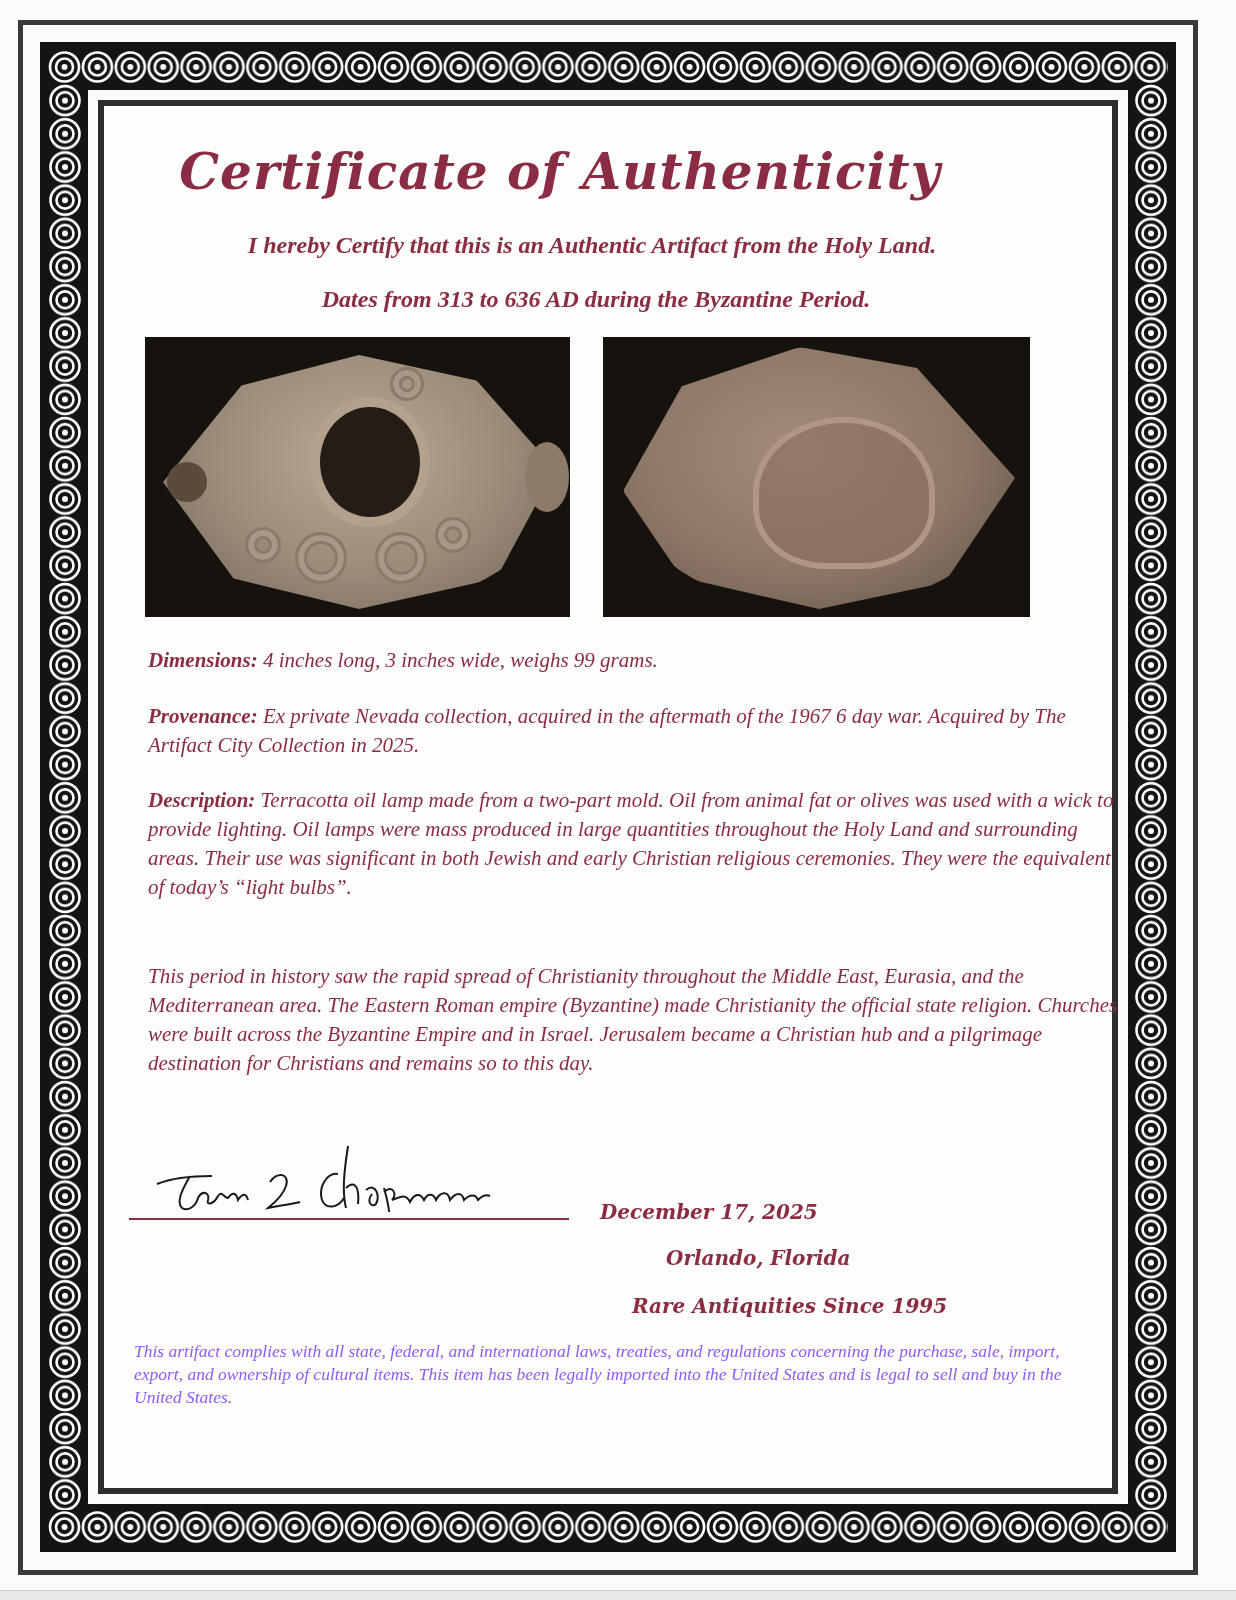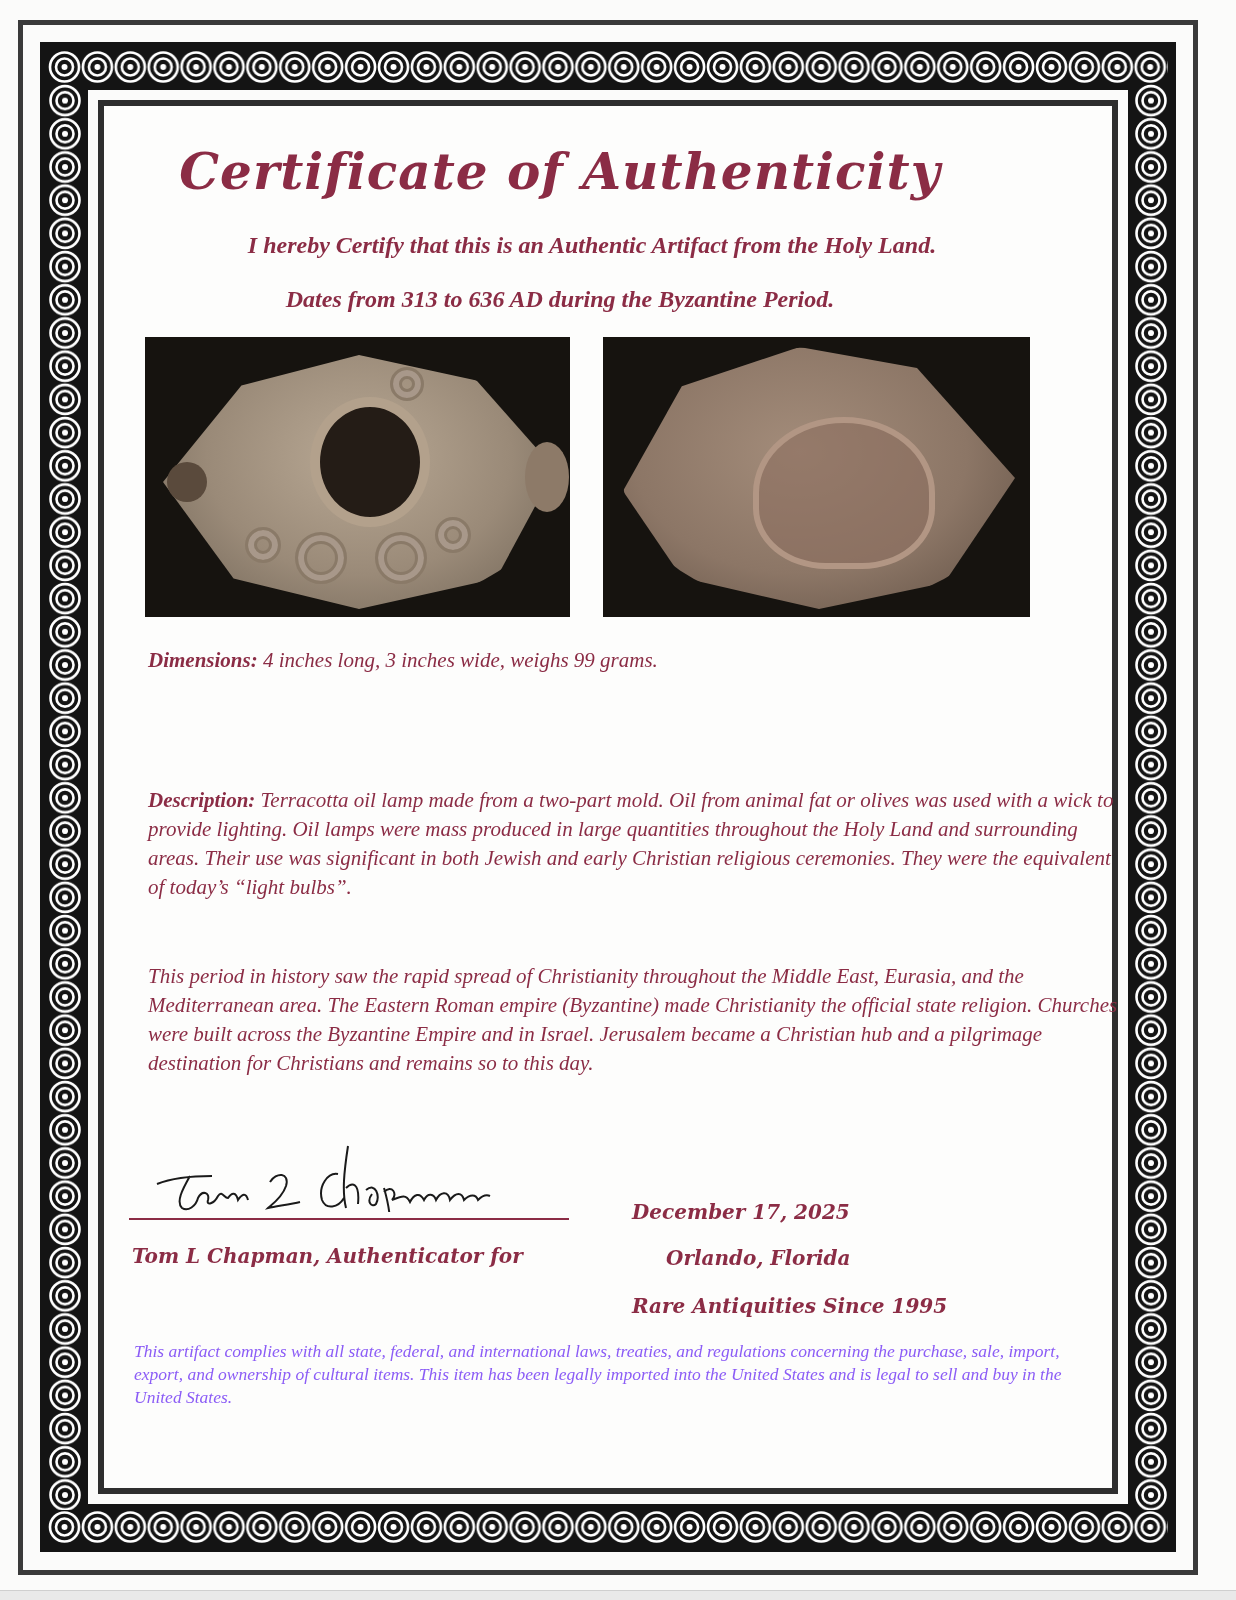--- a/index.html
+++ b/index.html
@@ -43,21 +43,21 @@
     position: absolute; left: 0; top: 36px; width: 100%; text-align: center;
     font-family: "DejaVu Serif", serif; font-style: italic; font-weight: bold;
     font-size: 50px; color: #8b2c45; letter-spacing: 1px;
   }
   .subtitle {
     position: absolute; left: 0; width: 100%; text-align: center;
     font-family: "Liberation Serif", serif; font-style: italic; font-weight: bold;
     font-size: 24px; color: #8b2c45;
   }
   .sub1 { top: 126px; padding-left: 32px; }
-  .sub2 { top: 180px; }
+  .sub2 { top: 180px; margin-left: 36px; }
   .photo {
     position: absolute; top: 231px; height: 280px; background: #16130f;
     overflow: hidden;
   }
   .photo1 { left: 41px; width: 425px; }
   .photo2 { left: 499px; width: 427px; }
   .lamp-body {
     position: absolute; border-radius: 50% / 50%;
   }
   .p1-body {
@@ -106,21 +106,21 @@
   }
   .sig-line {
     position: absolute; left: 25px; top: 1112px; width: 440px; height: 2px; background: #8b2c45;
   }
   .sig-text {
     position: absolute; font-family: "DejaVu Serif", serif; font-style: italic; font-weight: bold;
     font-size: 20px; color: #8b2c45;
   }
   .s-name { left: 28px; top: 1138px; }
   .s-coll { left: 28px; top: 1186px; }
-  .s-date { left: 528px; top: 1094px; }
+  .s-date { left: 496px; top: 1094px; }
   .s-city { left: 528px; top: 1140px; margin-left: 34px; }
   .s-since { left: 528px; top: 1188px; }
   .compliance {
     position: absolute; left: 30px; top: 1234px; width: 960px;
     font-family: "Liberation Serif", serif; font-style: italic;
     font-size: 17.5px; line-height: 23px; color: #8b5cf6;
   }
 </style>
 </head>
 <body>
@@ -176,31 +176,33 @@
     <div class="p1-spiral" style="left:245px;top:30px;width:28px;height:28px;"></div>
   </div>
   <div class="photo photo2">
     <div class="lamp-body p2-body"></div>
     <div class="p2-base"></div>
   </div>
 
   <div class="field f-dim">
     <span class="label">Dimensions:</span><span> 4 inches long, 3 inches wide, weighs 99 grams.</span>
   </div>
+  <div class="field f-prov">
+    <span class="label">Provenance:</span><span> Ex private Nevada collection, acquired in the aftermath of the 1967 6 day war. Acquired by The Artifact City Collection in 2025.</span>
+  </div>
   <div class="field f-desc">
     <span class="label">Description:</span><span> Terracotta oil lamp made from a two-part mold. Oil from animal fat or olives was used with a wick to provide lighting. Oil lamps were mass produced in large quantities throughout the Holy Land and surrounding areas. Their use was significant in both Jewish and early Christian religious ceremonies. They were the equivalent of today’s “light bulbs”.</span>
   </div>
   <div class="field f-hist">This period in history saw the rapid spread of Christianity throughout the Middle East, Eurasia, and the Mediterranean area. The Eastern Roman empire (Byzantine) made Christianity the official state religion. Churches were built across the Byzantine Empire and in Israel. Jerusalem became a Christian hub and a pilgrimage destination for Christians and remains so to this day.</div>
 
   <svg class="signature" viewBox="0 0 420 70">
     <path d="M5 42 C20 36,40 34,60 34 M38 34 C30 48,24 60,30 66 C36 70,44 64,46 56 C50 48,58 50,56 58 C54 64,62 62,66 54 C70 48,72 56,76 56 C80 50,84 50,86 58 C90 52,94 50,96 58" fill="none" stroke="#1a1a1a" stroke-width="2"></path>
     <path d="M118 40 C124 30,138 30,134 44 C130 56,118 64,116 66 C126 64,140 62,148 60" fill="none" stroke="#1a1a1a" stroke-width="2"></path>
     <path d="M186 32 C176 30,166 44,170 58 C174 68,186 66,192 56 M196 4 C192 30,190 50,194 66 M194 46 C200 40,208 40,206 62 M214 48 C224 40,228 54,224 62 C220 66,214 60,220 52 M232 46 C236 60,240 80,236 90 M232 50 C240 42,246 52,240 58 C250 54,254 52,258 60 C262 52,268 50,272 58 C276 50,282 52,284 58 C288 50,296 48,298 58 C304 50,310 50,312 58 C318 52,324 52,326 58 C330 54,334 52,338 54" fill="none" stroke="#1a1a1a" stroke-width="2"></path>
   </svg>
   <div class="sig-line"></div>
 
-  <div class="sig-text s-name">Tom L Chapman, Authenticator for</div>
   <div class="sig-text s-date">December 17, 2025</div>
   <div class="sig-text s-city">Orlando, Florida</div>
   <div class="sig-text s-since">Rare Antiquities Since 1995</div>
 
   <div class="compliance">This artifact complies with all state, federal, and international laws, treaties, and regulations concerning the purchase, sale, import, export, and ownership of cultural items. This item has been legally imported into the United States and is legal to sell and buy in the United States.</div>
 </div>
 
 </body></html>

